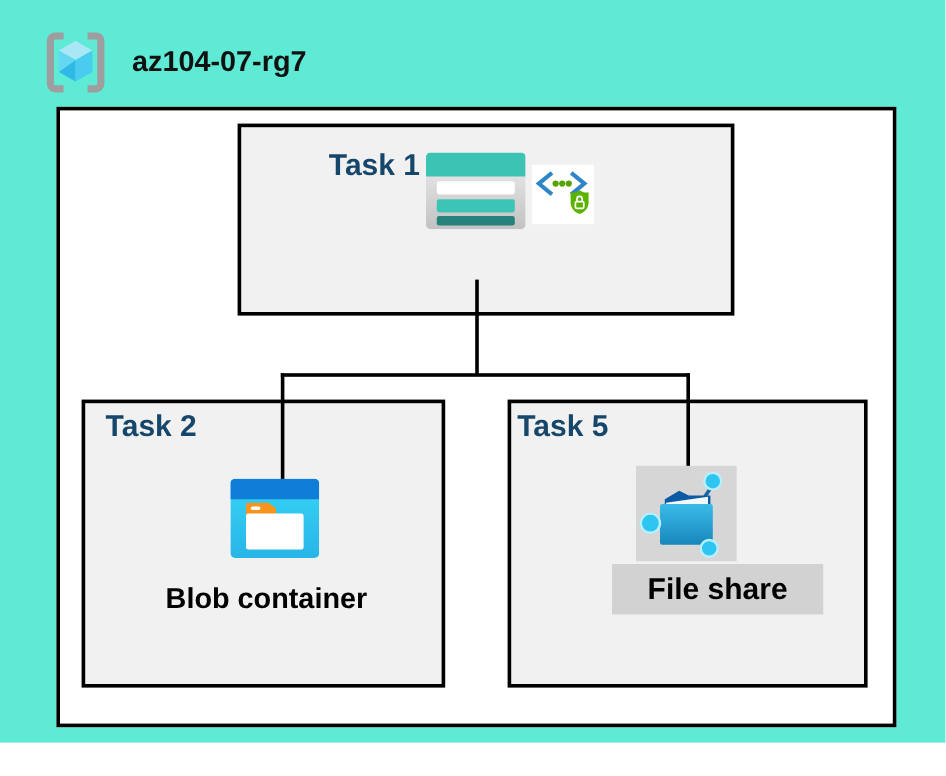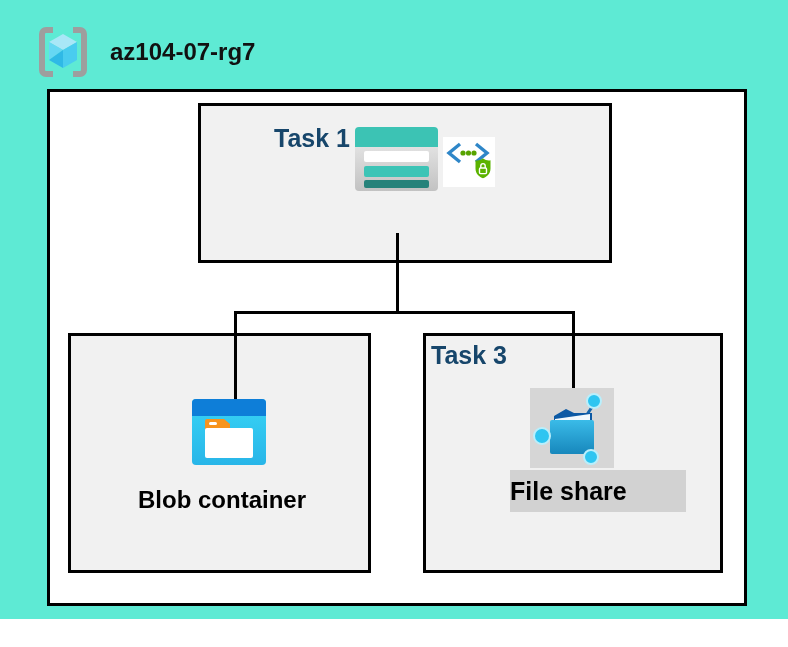--- a/index.html
+++ b/index.html
@@ -61,21 +61,21 @@
   .storage-label { left: 287px; top: 200px; width: 220px; }
   .blob-label    { left: 112px; top: 486px; width: 220px; }
 
   .fileshare-label-bg {
     left: 510px; top: 470px; width: 176px; height: 42px;
     background: #D2D2D2; z-index: 5;
   }
   .fileshare-label {
     left: 510px; top: 470px; width: 176px; height: 42px;
     line-height: 42px; font-size: 25px; font-weight: 700;
-    color: #000000; z-index: 6;
+    color: #000000; text-align: center; z-index: 6;
   }
 
   .icon-slot { z-index: 6; }
   .rg-icon        { left: 36px;  top: 25px;  width: 54px; height: 54px; }
   .storage-icon   { left: 355px; top: 127px; width: 83px; height: 64px; }
   .secure-icon    { left: 443px; top: 137px; width: 52px; height: 50px; }
   .blob-icon      { left: 192px; top: 399px; width: 74px; height: 66px; }
   .fileshare-icon { left: 530px; top: 388px; width: 84px; height: 80px; z-index: 5; }
 
   svg { display: block; width: 100%; height: 100%; }
@@ -132,41 +132,42 @@
       <circle cx="25.5" cy="16" r="2.6" fill="#57A300"></circle>
       <circle cx="31" cy="16" r="2.6" fill="#57A300"></circle>
       <path d="M40 21.5 c2.5 1.8 5.5 2.2 7.5 1.7 v8.3 c0 5.5 -4 8.6 -7.5 9.8 c-3.5 -1.2 -7.5 -4.3 -7.5 -9.8 v-8.3 c2 0.5 5 0.1 7.5 -1.7 Z" fill="#5BB300"></path>
       <path d="M37.8 31 v-2.2 a2.2 2.2 0 0 1 4.4 0 V31" fill="none" stroke="#FFFFFF" stroke-width="1.4"></path>
       <rect x="36.5" y="31" width="7" height="5.6" rx="1" fill="none" stroke="#FFFFFF" stroke-width="1.4"></rect>
     </svg>
   </div>
 
 
   <div class="abs task-box task2"></div>
+  <div class="abs task-label task2-label">Task 2</div>
 
   <div class="abs icon-slot blob-icon">
     <svg viewBox="0 0 74 66">
       <defs>
         <linearGradient id="bc" x1="0" y1="0" x2="0" y2="1">
           <stop offset="0" stop-color="#38D5F6"></stop>
           <stop offset="1" stop-color="#28B5E8"></stop>
         </linearGradient>
       </defs>
       <rect x="0" y="0" width="74" height="66" rx="4" fill="url(#bc)"></rect>
       <path d="M4 0 h66 a4 4 0 0 1 4 4 v13 H0 V4 a4 4 0 0 1 4 -4 Z" fill="#0E7ED8"></path>
       <path d="M13 22 a2 2 0 0 1 2 -2 h17 l6 5 v6 H13 Z" fill="#F7941D"></path>
       <rect x="17" y="23" width="8" height="3" rx="1.5" fill="#FFFFFF"></rect>
       <rect x="13" y="29" width="48" height="30" rx="2" fill="#FFFFFF"></rect>
     </svg>
   </div>
 
   <div class="abs res-label blob-label">Blob container</div>
 
   <div class="abs task-box task3"></div>
-  <div class="abs task-label task3-label">Task 3</div>
+  <div class="abs task-label task3-label">Task 5</div>
 
   <div class="abs icon-slot fileshare-icon">
     <svg viewBox="0 0 84 80">
       <defs>
         <linearGradient id="fs" x1="0" y1="0" x2="0" y2="1">
           <stop offset="0" stop-color="#3ABBE8"></stop>
           <stop offset="1" stop-color="#1787BC"></stop>
         </linearGradient>
       </defs>
       <rect x="0" y="0" width="84" height="80" fill="#D6D6D6"></rect>

